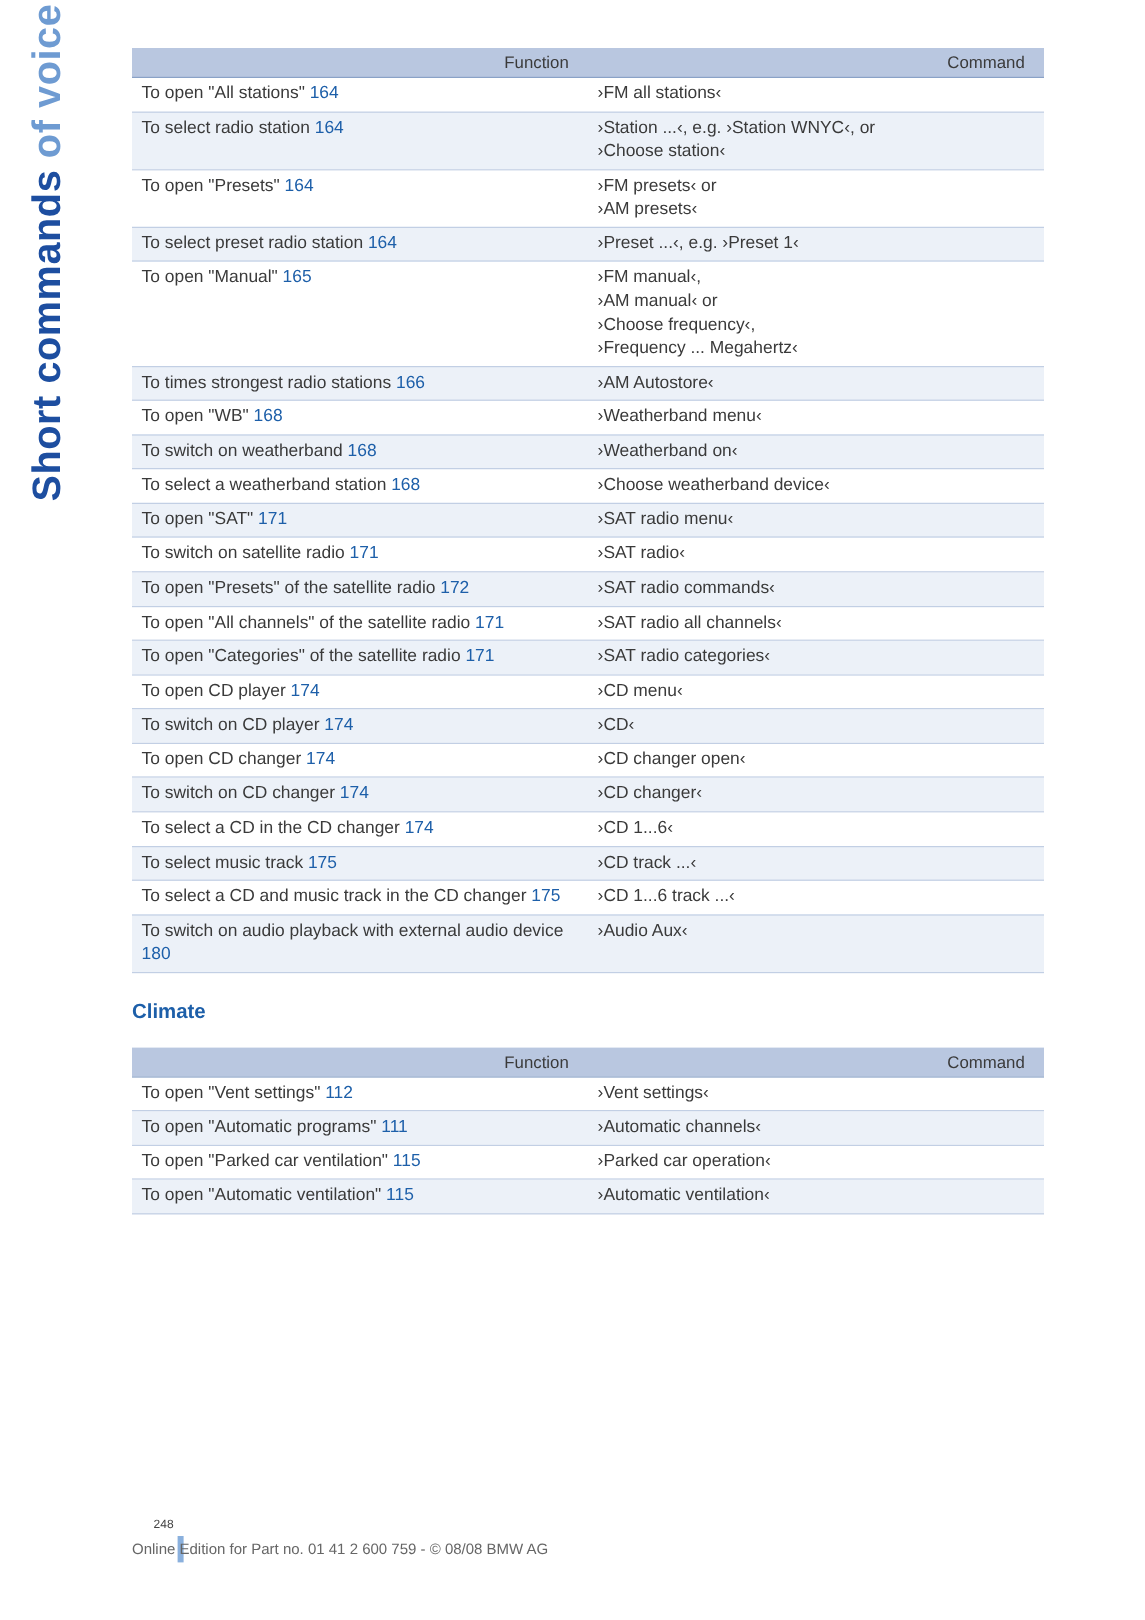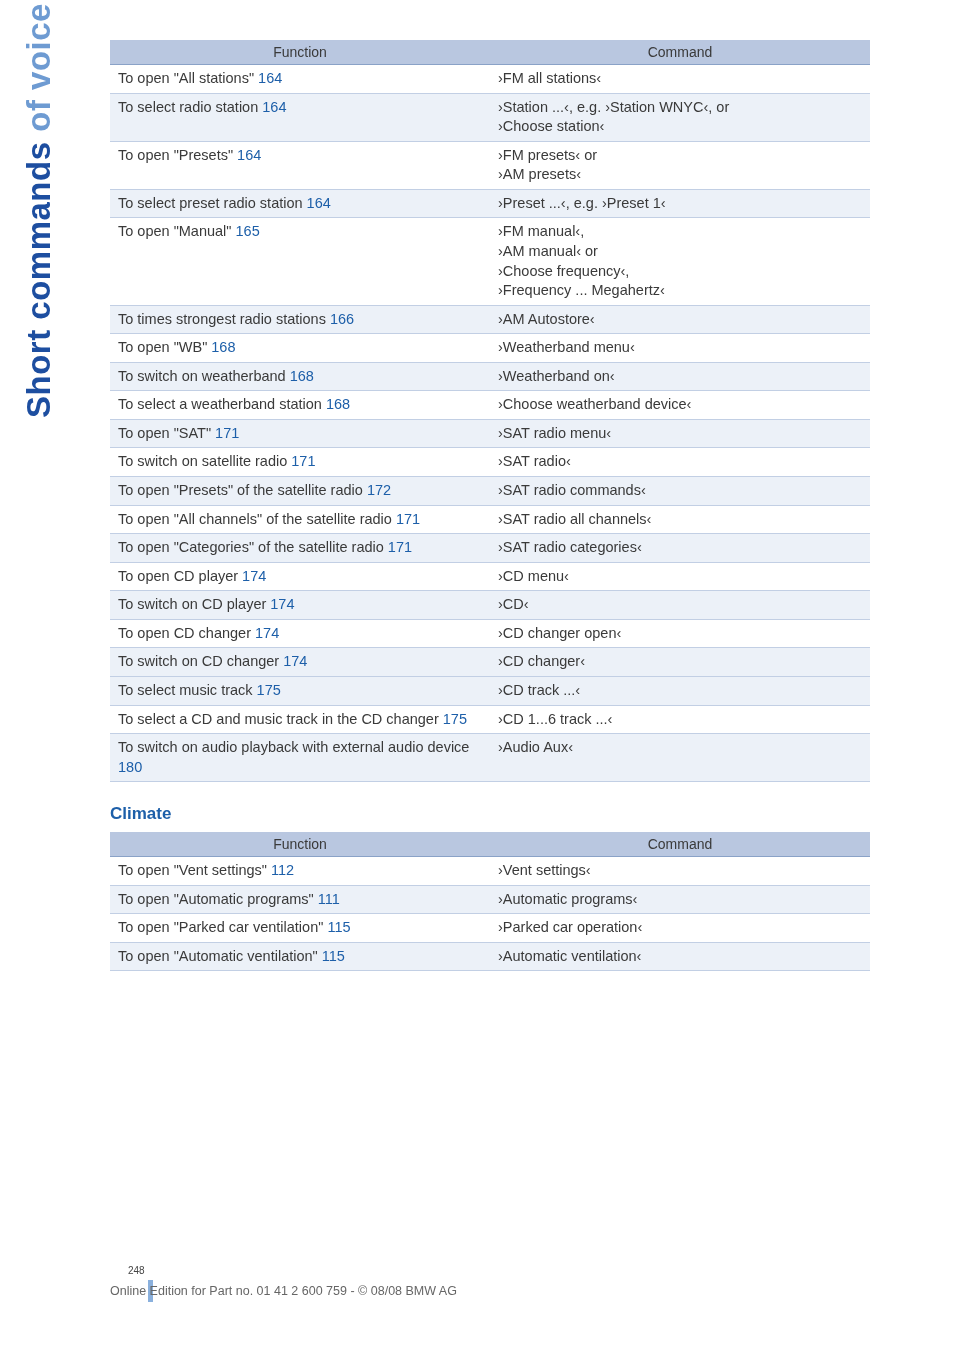--- a/index.html
+++ b/index.html
@@ -2,28 +2,28 @@
 <html><head>
 <meta charset="utf-8">
 <style>
 html,body{margin:0;padding:0;background:#fff;font-family:Arial,Helvetica,sans-serif;-webkit-font-smoothing:antialiased}
 .page{width:954px;height:1350px;position:relative;background:#fff;overflow:hidden}
 .sidelabel{position:absolute;left:20px;top:418px;transform:rotate(-90deg);transform-origin:left top;font-size:33px;font-weight:700;letter-spacing:0.5px;white-space:nowrap}
 .sidelabel .c1{color:#1d4ea0}
 .sidelabel .c2{color:#6e9bd2}
 .content{position:absolute;left:110px;top:40px;width:760px}
 table.tbl{width:100%;border-collapse:collapse;font-size:14.5px;color:#444}
-table.tbl thead th{background:#b9c7e0;color:#3a3a3a;text-align:center;font-weight:400;padding:4px 4px;border-bottom:1px solid #8aa2c7;font-size:14px}
+table.tbl thead th{background:#b9c7e0;color:#3a3a3a;text-align:right;font-weight:400;padding:4px 16px;border-bottom:1px solid #8aa2c7;font-size:14px}
 table.tbl thead th:first-child{width:50%}
 table.tbl tbody td{padding:4px 8px;border-bottom:1px solid #c2cfe4;vertical-align:top;line-height:1.35}
 table.tbl tbody tr.alt{background:#ecf1f8}
 .fn{color:#3a3a3a}
 .pg{color:#1d5fa9}
 .cmd{color:#3a3a3a}
-h2.section{color:#1d5fa9;font-size:17px;font-weight:700;margin:22px 0 8px 0}
+h2.section{color:#1d5fa9;font-size:17px;font-weight:700;margin:22px 0 20px 0}
 .footer{position:absolute;left:110px;bottom:52px;width:760px;font-size:12.5px;color:#666}
 .pgnum{position:absolute;left:128px;bottom:74px;font-size:10px;color:#444}
 .tick{position:absolute;left:148px;bottom:48px;width:5px;height:22px;background:#8ab0dd}
 </style>
 </head>
 <body>
 <div class="page">
   <div class="sidelabel"><span class="c1">Short commands</span> <span class="c2">of voice command system</span></div>
   <div class="content">
     <table class="tbl">
@@ -99,20 +99,24 @@
             <td class="cmd">›CD‹</td>
           </tr>
           <tr>
             <td><span class="fn">To open CD changer</span><span class="pg">   174</span></td>
             <td class="cmd">›CD changer open‹</td>
           </tr>
           <tr class="alt">
             <td><span class="fn">To switch on CD changer</span><span class="pg">   174</span></td>
             <td class="cmd">›CD changer‹</td>
           </tr>
+          <tr>
+            <td><span class="fn">To select a CD in the CD changer</span><span class="pg">   174</span></td>
+            <td class="cmd">›CD 1...6‹</td>
+          </tr>
           <tr class="alt">
             <td><span class="fn">To select music track</span><span class="pg">   175</span></td>
             <td class="cmd">›CD track ...‹</td>
           </tr>
           <tr>
             <td><span class="fn">To select a CD and music track in the CD changer</span><span class="pg">   175</span></td>
             <td class="cmd">›CD 1...6 track ...‹</td>
           </tr>
           <tr class="alt">
             <td><span class="fn">To switch on audio playback with external audio device</span><span class="pg">   180</span></td>
@@ -130,21 +134,21 @@
           <th>Command</th>
         </tr>
       </thead>
       <tbody id="tbl2-body">
           <tr>
             <td><span class="fn">To open "Vent settings"</span><span class="pg">   112</span></td>
             <td class="cmd">›Vent settings‹</td>
           </tr>
           <tr class="alt">
             <td><span class="fn">To open "Automatic programs"</span><span class="pg">   111</span></td>
-            <td class="cmd">›Automatic programs‹</td>
+            <td class="cmd">›Automatic channels‹</td>
           </tr>
           <tr>
             <td><span class="fn">To open "Parked car ventilation"</span><span class="pg">   115</span></td>
             <td class="cmd">›Parked car operation‹</td>
           </tr>
           <tr class="alt">
             <td><span class="fn">To open "Automatic ventilation"</span><span class="pg">   115</span></td>
             <td class="cmd">›Automatic ventilation‹</td>
           </tr>
         </tbody>

